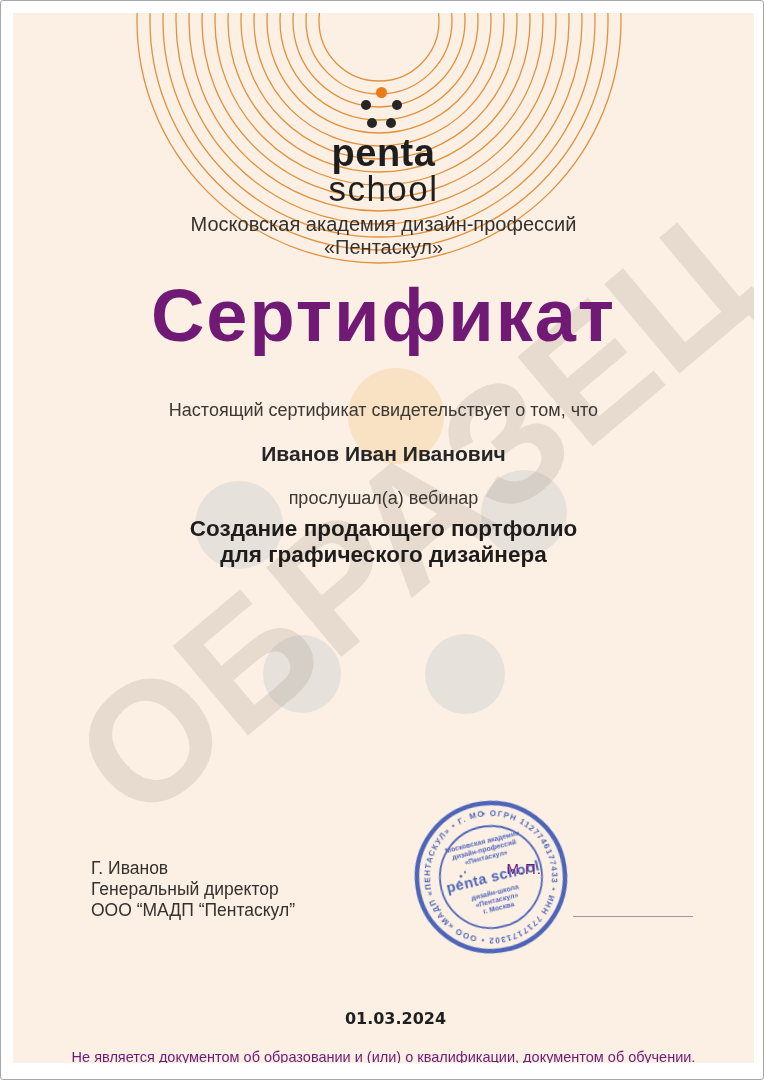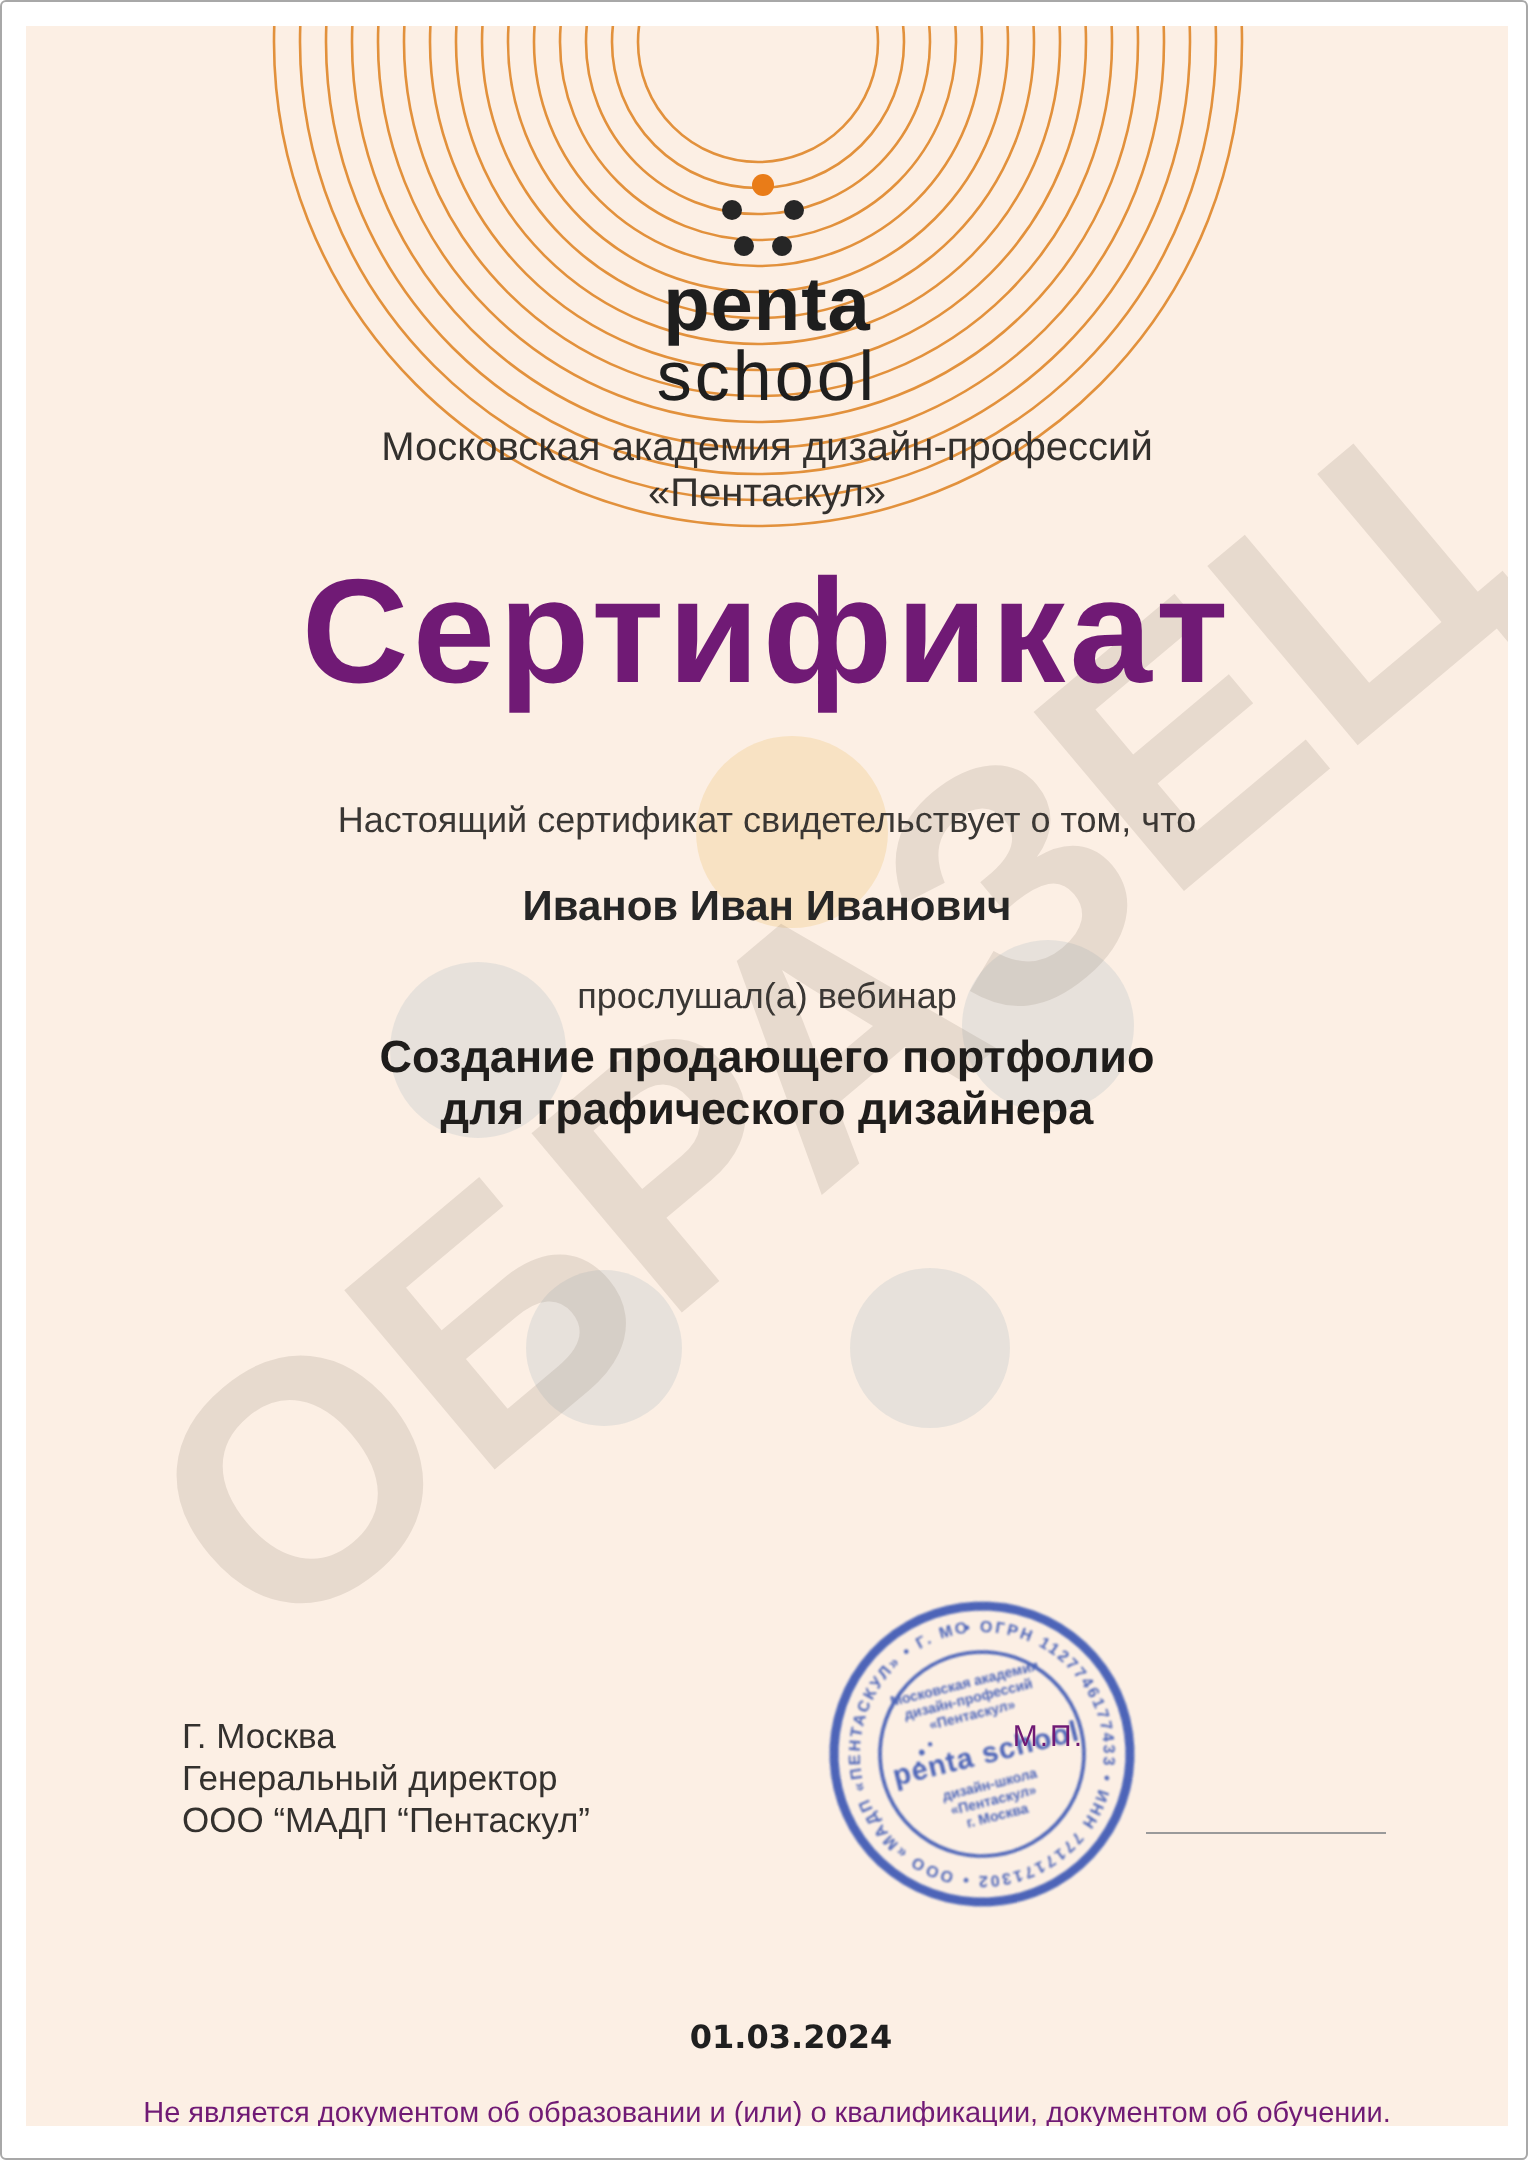--- a/index.html
+++ b/index.html
@@ -100,21 +100,21 @@
 
     <div class="abs cw statement">Настоящий сертификат свидетельствует о том, что</div>
     <div class="abs cw recipient">Иванов Иван Иванович</div>
     <div class="abs cw action-line">прослушал(а) вебинар</div>
     <div class="abs cw course">
       <div>Создание продающего портфолио</div>
       <div>для графического дизайнера</div>
     </div>
 
     <div class="abs issuer">
-      <div>Г. Москва</div>
+      <div>Г. Иванов</div>
       <div>Генеральный директор</div>
       <div>ООО “МАДП “Пентаскул”</div>
     </div>
 
     <svg class="abs stamp" viewBox="0 0 170 170">
       <defs>
         <filter id="stampblur" x="-10%" y="-10%" width="120%" height="120%">
           <feGaussianBlur stdDeviation="0.6"></feGaussianBlur>
         </filter>
         <path id="ringpath" d="M85,24 a61,61 0 1 1 -0.1,0"></path>

